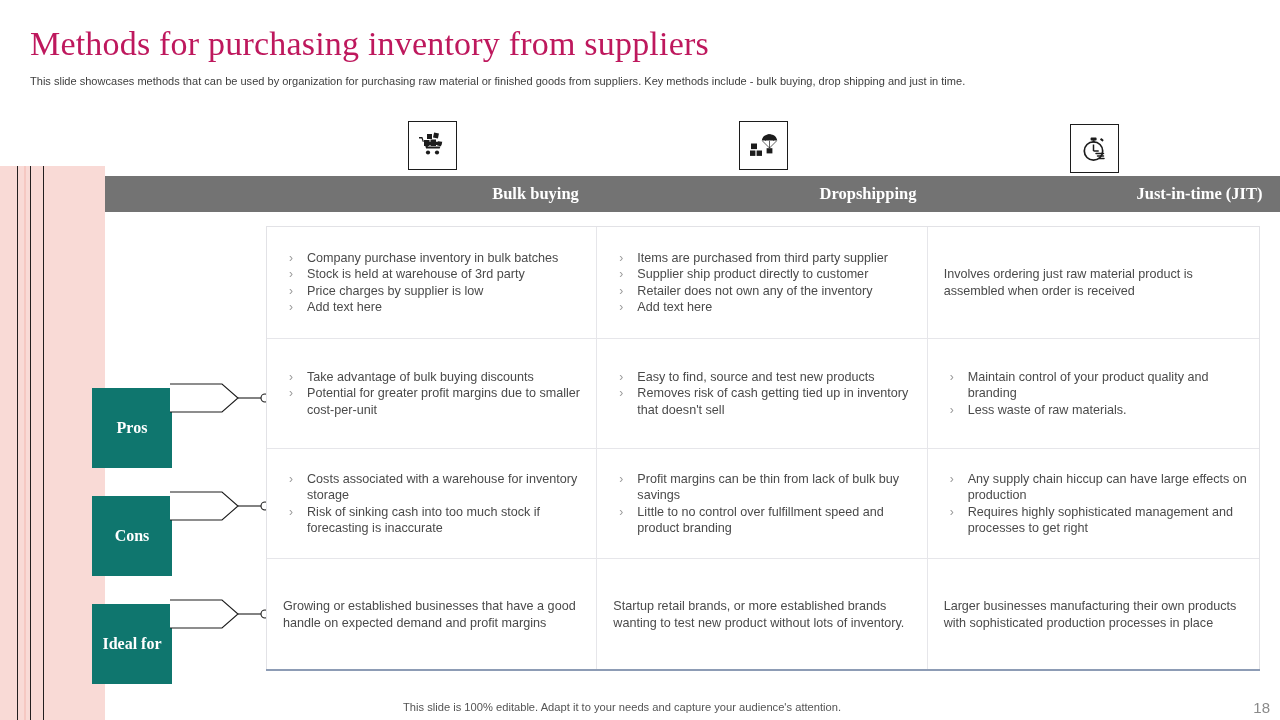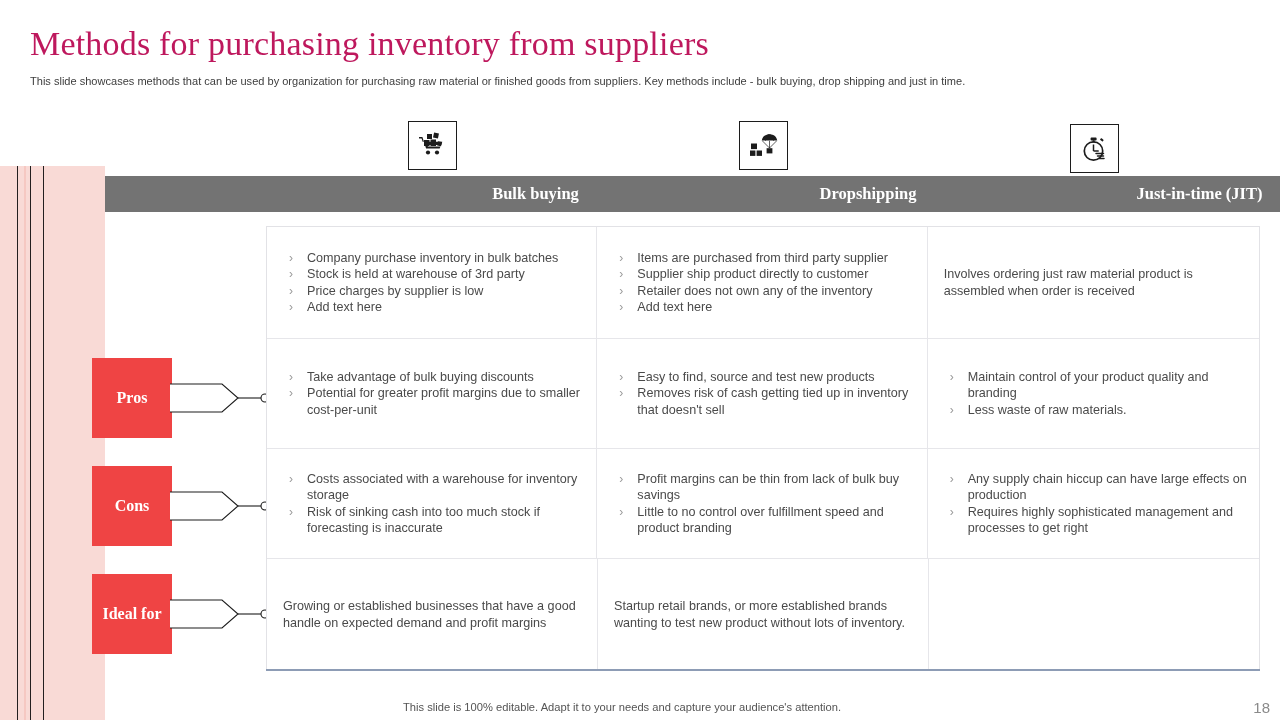--- a/index.html
+++ b/index.html
@@ -72,23 +72,23 @@
   .blist li{
     position:relative;padding-left:28px;
     font-size:12.6px;line-height:16.4px;color:#4a4a4a;margin:0 0 0 0;
   }
   .blist li + li{margin-top:0px;}
   .chev{position:absolute;left:10px;top:0;color:#9a9a9a;font-size:12px;line-height:16.4px;}
   .ptext{font-size:12.6px;line-height:16.4px;color:#4a4a4a;padding-left:4px;}
 
   
   .tag{
-    position:absolute;width:80px;height:80px;background:#ef4444;
+    position:absolute;width:80px;height:80px;background:#0f766e;
     display:flex;align-items:center;justify-content:center;
-    font-family:"Liberation Serif", serif;font-weight:bold;font-size:16px;color:#ffffff;
+    font-family:"Liberation Serif", serif;font-weight:bold;font-size:16px;color:#ffffff;margin-top:30px;
   }
   .tag.t1{left:92px;top:358px;}
   .tag.t2{left:92px;top:466px;}
   .tag.t3{left:92px;top:574px;}
   .conn{position:absolute;left:170px;width:100px;height:42px;}
   .conn.k1{top:377px;}
   .conn.k2{top:485px;}
   .conn.k3{top:593px;}
 
   
@@ -262,18 +262,21 @@
         </ul>
       </div>
     </div>
     <div class="trow r4">
       <div class="tcell c1">
         <div class="ptext">Growing or established businesses that have a good handle on expected demand and profit margins</div>
       </div>
       <div class="tcell c2">
         <div class="ptext">Startup retail brands, or more established brands wanting to test new product without lots of inventory.</div>
       </div>
+      <div class="tcell c3">
+        <div class="ptext">Larger businesses manufacturing their own products with sophisticated production processes in place</div>
+      </div>
     </div>
   </div>
 <div class="table-bottom"></div>
 
 <div class="footer-note">This slide is 100% editable. Adapt it to your needs and capture your audience's attention.</div>
 <div class="page-num">18</div>
 
 </body></html>

